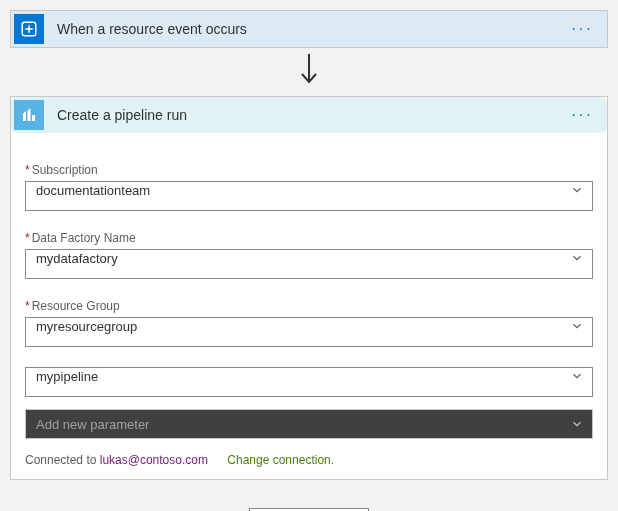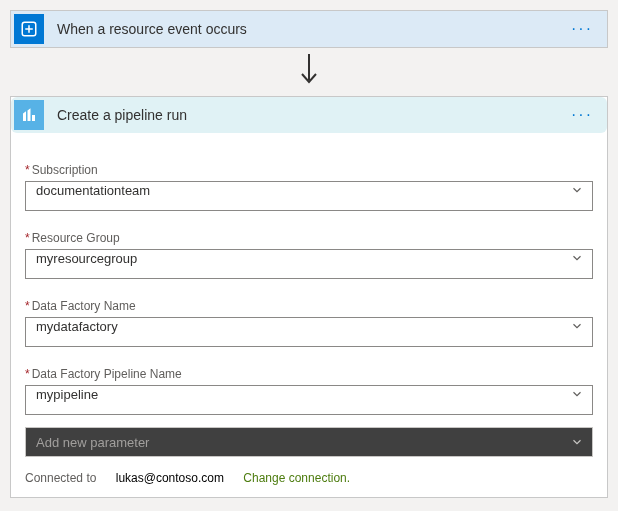--- a/index.html
+++ b/index.html
@@ -17,21 +17,21 @@
 .arrow-connector { display: flex; justify-content: center; padding: 6px 0 8px 0; }
 .card-body { padding: 10px 14px 12px 14px; }
 .field { margin-bottom: 12px; margin-top: 20px; }
 .field-label { font-size: 12px; color: #605e5c; margin-bottom: 4px; display: block; }
 .req { color: #a4262c; margin-right: 2px; }
 .select-box { display: flex; align-items: center; justify-content: space-between; border: 1px solid #8a8886; height: 30px; padding: 0 8px 12px 10px; font-size: 13px; color: #323130; cursor: pointer; background: #fff; }
 .param-box { display: flex; align-items: center; justify-content: space-between; border: 1px solid #c8c6c4; height: 30px; padding: 0 8px 0 10px; font-size: 13px; color: #a19f9d; cursor: pointer; background: #404040; margin-top: 6px; }
 .chevron { color: #605e5c; }
 .param-box .chevron { color: #c8c6c4; }
 .conn-row { font-size: 12px; color: #605e5c; margin-top: 14px; }
-.conn-email { color: #000000; margin-left: 16px; margin-right: 16px; }
+.conn-email { color: #701a75; margin-left: 0; margin-right: 16px; }
 .conn-link { color: #4d7c0f; cursor: pointer; }
 .newstep-wrap { display: flex; justify-content: center; margin-top: 28px; }
 .newstep-btn { border: 1px solid #8a8886; background: #fff; color: #605e5c; font-size: 14px; padding: 8px 24px; cursor: pointer; }
 </style>
 </head>
 <body>
 
 <div class="card trigger-card">
   <div class="header">
     <div class="header-icon">
@@ -73,41 +73,40 @@
       <label class="field-label"><span class="req">*</span><span>Subscription</span></label>
       <div class="select-box">
         <span>documentationteam</span>
         <svg class="chevron" width="14" height="14" viewBox="0 0 24 24">
             <polyline points="6,9 12,15 18,9" fill="none" stroke="currentColor" stroke-width="2"></polyline>
           </svg>
       </div>
     </div>
 
     <div class="field">
+      <label class="field-label"><span class="req">*</span><span>Data Factory Name</span></label>
+      <div class="select-box">
+        <span>mydatafactory</span>
+        <svg class="chevron" width="14" height="14" viewBox="0 0 24 24">
+            <polyline points="6,9 12,15 18,9" fill="none" stroke="currentColor" stroke-width="2"></polyline>
+          </svg>
+      </div>
+    </div>
+
+    <div class="field">
       <label class="field-label"><span class="req">*</span><span>Resource Group</span></label>
       <div class="select-box">
         <span>myresourcegroup</span>
         <svg class="chevron" width="14" height="14" viewBox="0 0 24 24">
             <polyline points="6,9 12,15 18,9" fill="none" stroke="currentColor" stroke-width="2"></polyline>
           </svg>
       </div>
     </div>
 
     <div class="field">
-      <label class="field-label"><span class="req">*</span><span>Data Factory Name</span></label>
-      <div class="select-box">
-        <span>mydatafactory</span>
-        <svg class="chevron" width="14" height="14" viewBox="0 0 24 24">
-            <polyline points="6,9 12,15 18,9" fill="none" stroke="currentColor" stroke-width="2"></polyline>
-          </svg>
-      </div>
-    </div>
-
-    <div class="field">
-      <label class="field-label"><span class="req">*</span><span>Data Factory Pipeline Name</span></label>
       <div class="select-box">
         <span>mypipeline</span>
         <svg class="chevron" width="14" height="14" viewBox="0 0 24 24">
             <polyline points="6,9 12,15 18,9" fill="none" stroke="currentColor" stroke-width="2"></polyline>
           </svg>
       </div>
     </div>
 
     <div class="param-box">
       <span>Add new parameter</span>

